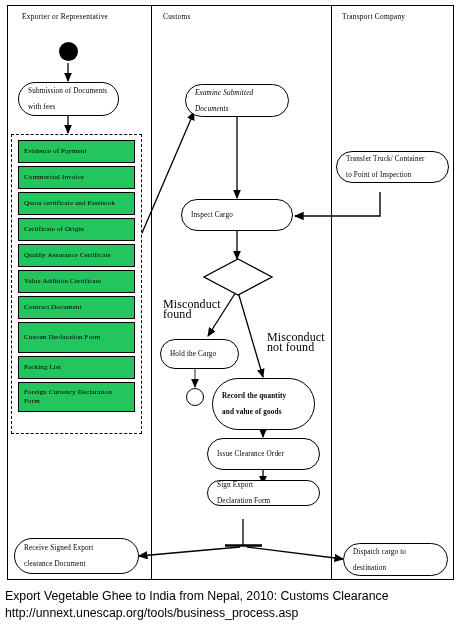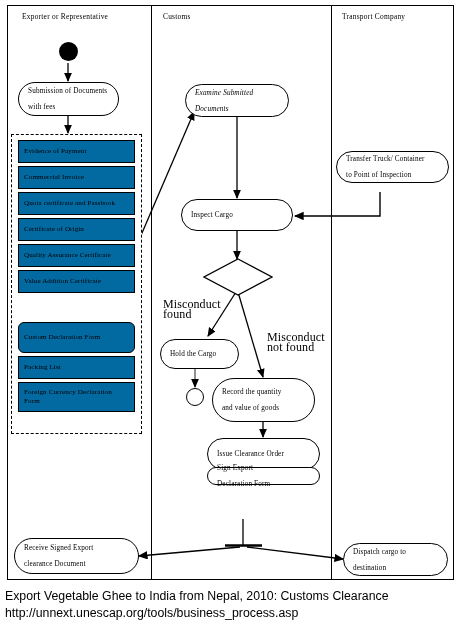--- a/index.html
+++ b/index.html
@@ -54,21 +54,21 @@
   .pkg{
     position:absolute;
     border:1.2px dashed #000;
     box-sizing:border-box;
     background:#fff;
   }
   .doc{
     position:absolute;
     border:1px solid #000;
     box-sizing:border-box;
-    background:#0369a1;
+    background:#22c55e;
     display:flex;
     align-items:center;
     font-size:7.1px;
     line-height:9.5px;
     letter-spacing:.1px;
     padding:0 5px;
     color:#000;
   }
 
   
@@ -192,21 +192,24 @@
   </div>
   <div class="doc" style="left:18px;top:218px;width:117px;height:23px;text-align:center;">
     <span>Certificate of Origin</span>
   </div>
   <div class="doc" style="left:18px;top:244px;width:117px;height:23px;">
     <span>Quality Assurance Certificate</span>
   </div>
   <div class="doc" style="left:18px;top:270px;width:117px;height:23px;">
     <span>Value Addition Certificate</span>
   </div>
-  <div class="doc" style="left:18px;top:322px;width:117px;height:31px;border-radius:6px;">
+  <div class="doc" style="left:18px;top:296px;width:117px;height:23px;">
+    <span>Contract Document</span>
+  </div>
+  <div class="doc" style="left:18px;top:322px;width:117px;height:31px;">
     <span> Custom Declaration Form</span>
   </div>
   <div class="doc" style="left:18px;top:356px;width:117px;height:23px;">
     <span>Packing List</span>
   </div>
   <div class="doc" style="left:18px;top:382px;width:117px;height:30px;">
     <span style="white-space:pre-line">Foreign Currency Declaration
 Form</span>
   </div>
 
@@ -232,30 +235,30 @@
 found</div>
   <div class="glabel" style="left:267px;top:333px;">Misconduct
 not found</div>
 
   <div class="act" style="left:160px;top:339px;width:79px;height:30px;">
     <span style="white-space:pre-line">Hold the Cargo</span>
   </div>
 
   <div class="final" style="left:186px;top:388px;width:18px;height:18px;"></div>
 
-  <div class="act" style="left:212px;top:378px;width:103px;height:44px;">
+  <div class="act" style="left:212px;top:378px;width:103px;height:52px;font-weight:bold;">
     <span style="white-space:pre-line">Record the quantity
 and value of goods</span>
   </div>
 
   <div class="act" style="left:207px;top:438px;width:113px;height:32px;">
     <span style="white-space:pre-line">Issue Clearance Order</span>
   </div>
 
-  <div class="act" style="left:207px;top:467px;width:113px;height:18px;">
+  <div class="act" style="left:207px;top:480px;width:113px;height:26px;">
     <span style="white-space:pre-line">Sign Export
 Declaration Form</span>
   </div>
 
   <div class="act" style="left:336px;top:151px;width:113px;height:32px;">
     <span style="white-space:pre-line">Transfer Truck/ Container
 to Point of Inspection</span>
   </div>
 
   <div class="act" style="left:343px;top:543px;width:105px;height:33px;">

